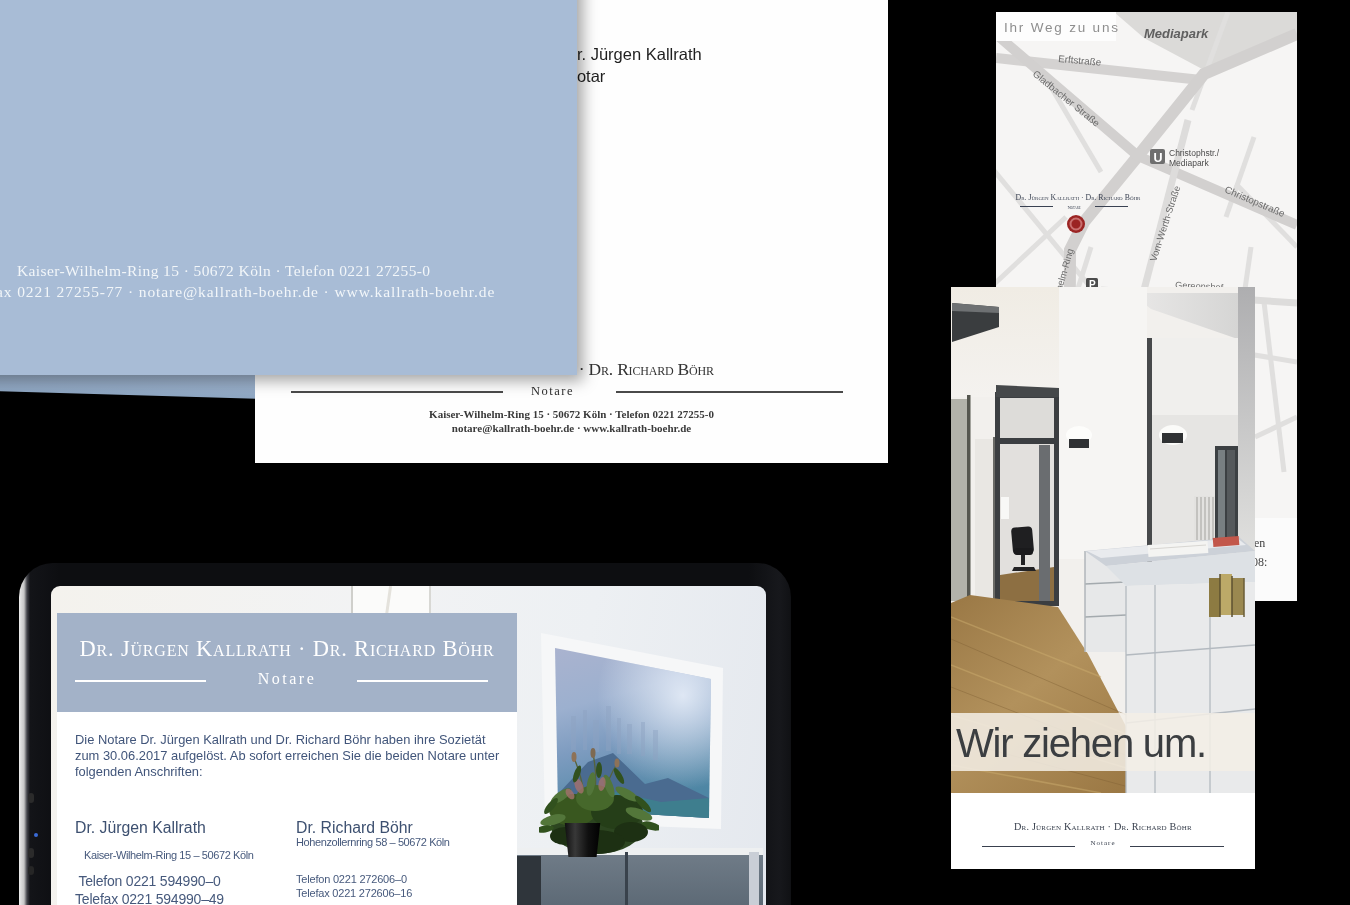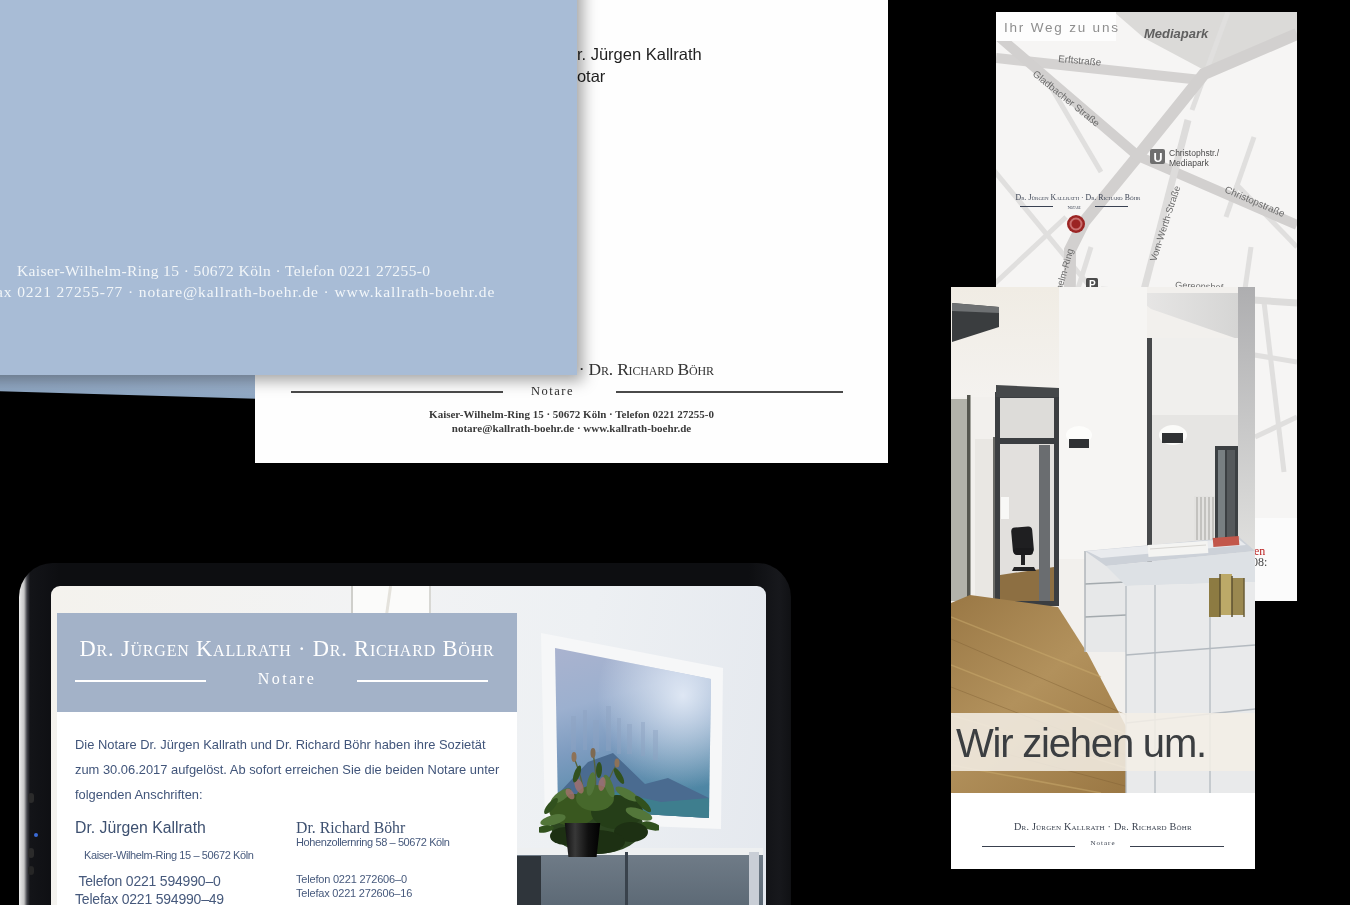--- a/index.html
+++ b/index.html
@@ -97,21 +97,21 @@
     <rect x="90" y="266" width="12" height="12" rx="1.5" fill="#4c4c4c"></rect>
     <text x="93" y="276" font-size="10" font-weight="bold" fill="#fff" font-family="Liberation Sans">P</text>
 
     <rect x="0" y="0" width="120" height="29" fill="#fdfdfd"></rect>
     <text x="8" y="20" font-size="13.5" letter-spacing="1.8" fill="#8e8e8e" font-family="Liberation Sans">Ihr Weg zu uns</text>
   </svg>
 </div>
 
 <div class="abs" style="left:1140px;top:518px;width:157px;height:83px;background:#fbfbfb;z-index:3;">
 
-  <div class="abs" style="left:114px;top:26px;font-family:'Liberation Serif',serif;font-size:12px;color:#b91c1c;">en</div>
+  <div class="abs" style="left:114px;top:18px;font-family:'Liberation Serif',serif;font-size:12px;color:#404040;">en</div>
 
   <div class="abs" style="left:112px;top:37px;font-family:'Liberation Serif',serif;font-size:12px;color:#444;">08:</div>
 </div>
 
 <div class="abs" id="flyer" style="left:951px;top:287px;width:304px;height:582px;background:#fff;z-index:4;">
 
   <div class="abs" style="left:0;top:0;width:304px;height:506px;overflow:hidden;background:#f3f2f0;" id="flyerphoto">
     <svg width="304" height="506" xmlns="http://www.w3.org/2000/svg">
       <defs>
         <linearGradient id="wood" x1="0" y1="0" x2="0.9" y2="1">
@@ -359,29 +359,29 @@
     <div class="abs" style="left:6px;top:27px;width:460px;height:99px;background:#a3b2c8;">
 
       <div class="abs" style="left:0;top:23px;width:460px;text-align:center;font-family:'Liberation Serif',serif;font-variant:small-caps;font-size:22.5px;letter-spacing:0.8px;color:#fff;" id="hdrtitle">Dr. Jürgen Kallrath · Dr. Richard Böhr</div>
 
       <div class="abs" style="left:0;top:57px;width:460px;text-align:center;font-family:'Liberation Serif',serif;font-size:16px;letter-spacing:2.5px;color:#fff;">Notare</div>
 
       <div class="abs" style="left:18px;top:67px;width:131px;height:2px;background:#fff;"></div>
       <div class="abs" style="left:300px;top:67px;width:131px;height:2px;background:#fff;"></div>
     </div>
 
-    <div class="abs" style="left:24px;top:146px;width:445px;font-size:12.9px;line-height:25px;color:#41557a;white-space:nowrap;">Die Notare Dr. Jürgen Kallrath und Dr. Richard Böhr haben ihre Sozietät<br>zum 30.06.2017 aufgelöst. Ab sofort erreichen Sie die beiden Notare unter<br>folgenden Anschriften:</div>
+    <div class="abs" style="left:24px;top:146px;width:445px;font-size:12.9px;line-height:16px;color:#41557a;white-space:nowrap;">Die Notare Dr. Jürgen Kallrath und Dr. Richard Böhr haben ihre Sozietät<br>zum 30.06.2017 aufgelöst. Ab sofort erreichen Sie die beiden Notare unter<br>folgenden Anschriften:</div>
 
     <div class="abs" style="left:24px;top:233px;font-size:15.8px;color:#3d5070;">Dr. Jürgen Kallrath</div>
 
     <div class="abs" style="left:24px;top:263px;font-size:11px;letter-spacing:-0.4px;color:#46597c;padding-left:9px;">Kaiser-Wilhelm-Ring 15 – 50672 Köln</div>
 
     <div class="abs" style="left:24px;top:286px;font-size:14px;letter-spacing:-0.2px;line-height:18px;color:#46597c;text-align:center;">Telefon 0221 594990–0<br>Telefax 0221 594990–49</div>
 
-    <div class="abs" style="left:245px;top:233px;font-size:15.8px;color:#3d5070;font-family:Liberation Serif, serif;">Dr. Richard Böhr</div>
+    <div class="abs" style="left:245px;top:233px;font-size:15.8px;color:#3d5070;">Dr. Richard Böhr</div>
 
     <div class="abs" style="left:245px;top:250px;font-size:11px;letter-spacing:-0.4px;color:#46597c;">Hohenzollernring 58 – 50672 Köln</div>
 
     <div class="abs" style="left:245px;top:286px;font-size:11px;letter-spacing:-0.2px;line-height:14px;color:#46597c;">Telefon 0221 272606–0<br>Telefax 0221 272606–16</div>
   </div>
 
   <div class="abs" style="left:9px;top:230px;width:6px;height:10px;background:#2b2b2b;border-radius:3px;"></div>
 
   <div class="abs" style="left:15px;top:270px;width:4px;height:4px;background:#3a6bd6;border-radius:50%;"></div>
 

